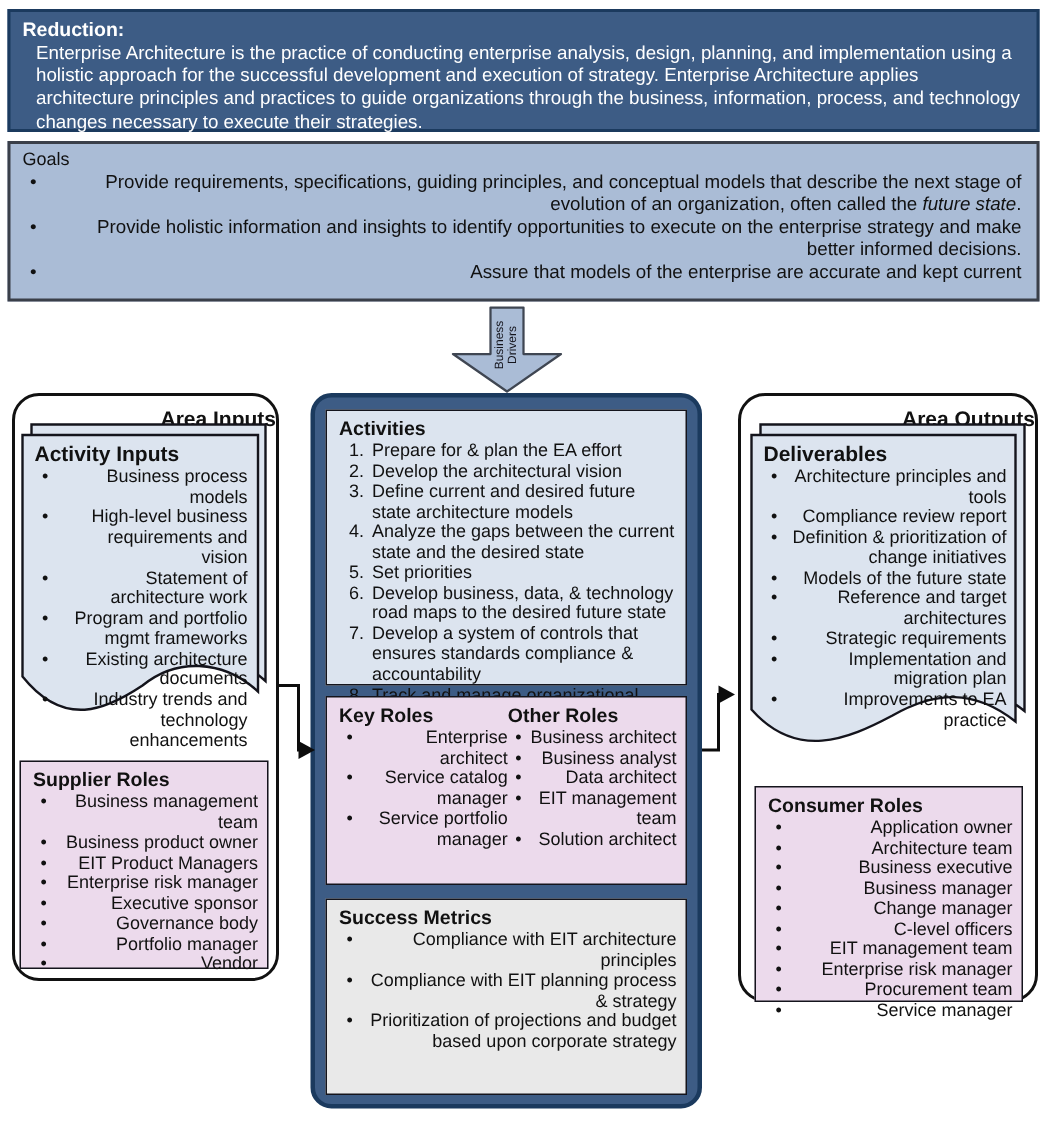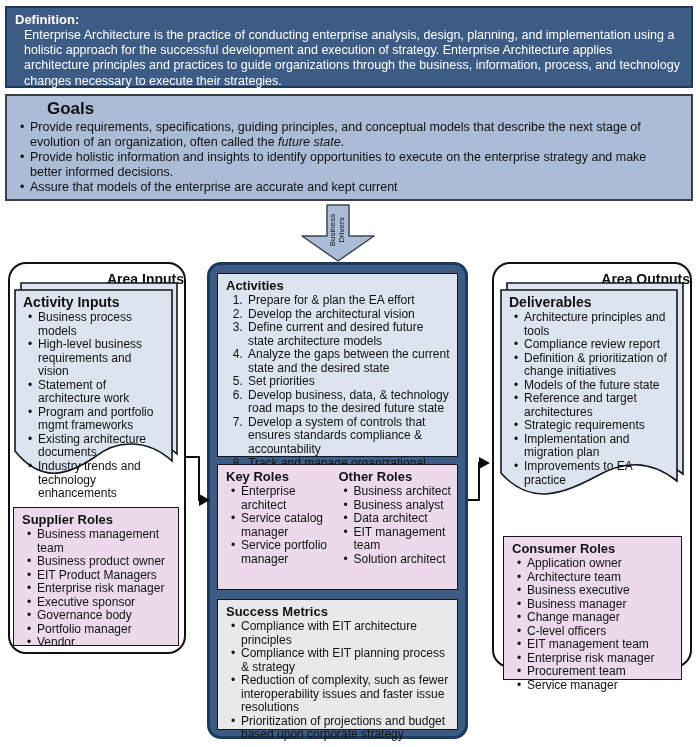--- a/index.html
+++ b/index.html
@@ -19,23 +19,23 @@
   }
   .definition .t { font-weight:bold; font-size:13px; }
   .definition .b { padding-left:9px; }
 
   .goals {
     left:5px; top:94px; width:688px; height:107px;
     background:var(--steel-blue, #aabcd6);
     border:2px solid #3a3f49; padding:3px 10px 3px 8px;
     font-size:12.5px; line-height:1.2;
   }
-  .goals .t { font-weight:bold; font-size:17px;margin-left:32px; }
-
-  ul.blist { margin:1px 0 0 0; padding:0 0 0 15px; list-style:none; }
+  .goals .t { font-weight:normal; font-size:12px; }
+
+  ul.blist { margin:1px 0 0 0; padding:0 0 0 15px; list-style:none;text-align:right; }
   ul.blist li { position:relative; }
   ul.blist li::before { content:"\2022"; position:absolute; left:-10px; }
 
   ol.nlist { margin:1px 0 0 0; padding:0 0 0 20px; list-style:decimal; }
   ol.nlist li { padding-left:2px; }
 
   
   .bd-arrow { left:299px; top:204px; width:78px; height:58px; }
   .bd-label {
     position:absolute; left:16px; top:16px; width:46px; height:20px;
@@ -61,21 +61,21 @@
   .doc-title { font-weight:bold; font-size:14px; }
   .doc .blist, .roles-col .blist, .plain-box .blist { font-size:12px; line-height:1.13; }
 
   .doc-activity { left:13px; top:281px; width:166px; height:205px; }
   .doc-deliver  { left:499px; top:281px; width:186px; height:235px; }
 
   
   .plain-box { border:1.5px solid #14141c; padding:4px 6px 4px 8px; }
   .box-title { font-weight:bold; font-size:13px; }
   .supplier { left:13px;  top:507px; width:166px; height:139px; background:var(--pink, #ecdaec); }
-  .consumer { left:503px; top:536px; width:179px; height:144px; background:var(--pink, #ecdaec); }
+  .consumer { left:503px; top:524px; width:179px; height:144px; background:var(--pink, #ecdaec); }
 
   
   .center-panel {
     left:207px; top:262px; width:261px; height:477px;
     background:var(--panel-blue, #3d5c85);
     border:3px solid var(--panel-border, #17375e); border-radius:14px;
   }
   .activities { left:217px; top:273px; width:241px; height:184px; background:var(--light-blue, #dce4ef); }
   .roles-box  { left:217px; top:464px; width:241px; height:126px; background:var(--pink, #ecdaec); display:flex; }
   .roles-col  { flex:1; }
@@ -83,21 +83,21 @@
 
   
   .arrows { left:0; top:0; width:700px; height:747px; pointer-events:none; }
   .flow-line { fill:none; stroke:#0c0c0c; stroke-width:2; }
   .flow-head { fill:#0c0c0c; stroke:none; }
 </style>
 </head>
 <body>
 
 <div class="abs definition">
-  <div class="t">Definition:</div>
+  <div class="t">Reduction:</div>
   <div class="b">Enterprise Architecture is the practice of conducting enterprise analysis, design, planning, and implementation using a holistic approach for the successful development and execution of strategy. Enterprise Architecture applies architecture principles and practices to guide organizations through the business, information, process, and technology changes necessary to execute their strategies.</div>
 </div>
 
 <div class="abs goals">
   <div class="t">Goals</div>
   <ul class="blist">
       <li>Provide requirements, specifications, guiding principles, and conceptual models that describe the next stage of evolution of an organization, often called the <i>future state</i>.</li>
       <li>Provide holistic information and insights to identify opportunities to execute on the enterprise strategy and make better informed decisions.</li>
       <li>Assure that models of the enterprise are accurate and kept current</li>
     </ul>
@@ -181,21 +181,20 @@
         <li>Solution architect</li>
       </ul>
   </div>
 </div>
 
 <div class="abs plain-box metrics">
   <div class="box-title">Success Metrics</div>
   <ul class="blist">
       <li>Compliance with EIT architecture principles</li>
       <li>Compliance with EIT planning process &amp; strategy</li>
-      <li>Reduction of complexity, such as fewer interoperability issues and faster issue resolutions</li>
       <li>Prioritization of projections and budget based upon corporate strategy</li>
     </ul>
 </div>
 
 <div class="abs round-panel panel-right">
   <div class="area-title">Area Outputs</div>
 </div>
 
 <div class="abs doc doc-deliver">
   <svg width="186" height="235" viewBox="0 0 186 235">

